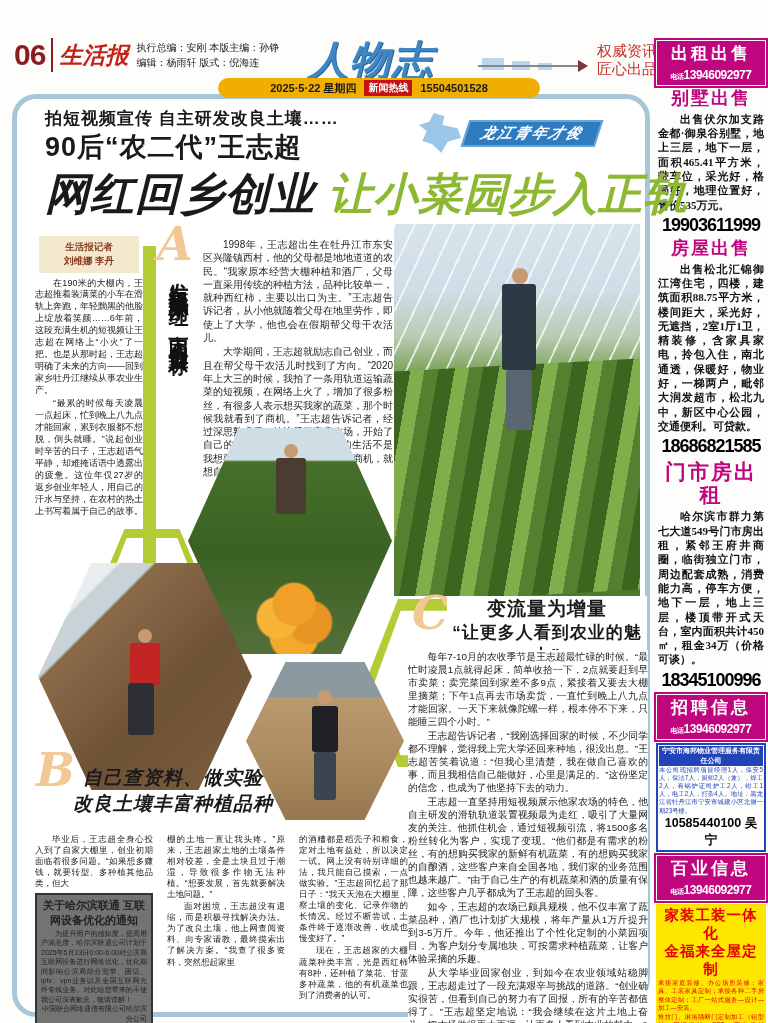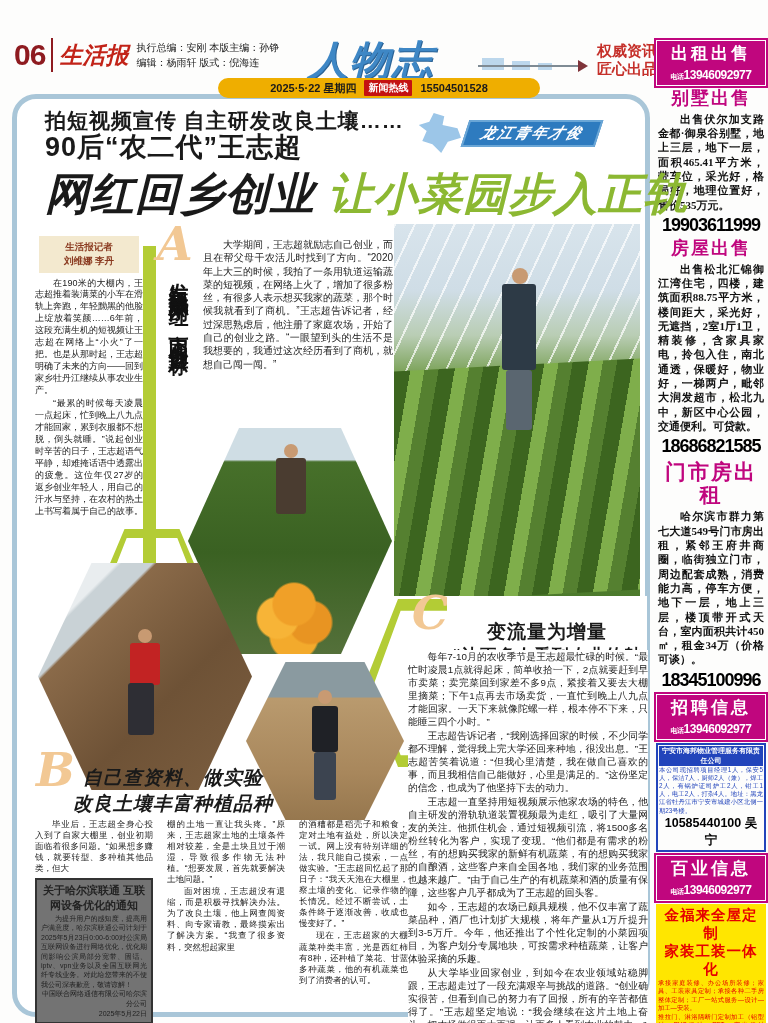--- a/index.html
+++ b/index.html
@@ -7,33 +7,33 @@
         font-family:"Liberation Sans",sans-serif;color:#1a1a1a;}
   .abs{position:absolute;}
   
   .pgnum{font-size:30px;font-weight:bold;color:#8e1b20;letter-spacing:-1px;}
   .paper-name{font-family:"DejaVu Serif",serif;font-style:italic;font-weight:bold;
               color:#c22318;font-size:23px;}
   .hdr-div{width:2px;height:34px;background:#8e1b20;margin:0 6px;}
   .staff{font-size:10px;color:#222;line-height:1.5;}
   .section-title{font-size:40px;font-weight:bold;font-style:italic;color:#3e87c5;
                  text-shadow:1px 1px 0 #2b6396;letter-spacing:2px;}
-  .slogan{font-size:15px;font-weight:bold;color:#c5302a;line-height:1.2;text-align:left;}
+  .slogan{font-size:15px;font-weight:normal;color:#c5302a;line-height:1.2;text-align:left;}
   .arrow-sq{position:absolute;background:#bcd7ec;}
   .arrow-line{position:absolute;top:13px;left:0;width:104px;height:2px;background:#7f8b94;}
   .arrow-head{position:absolute;top:8px;left:100px;width:0;height:0;
               border-left:10px solid #7f343a;border-top:6px solid transparent;border-bottom:6px solid transparent;}
   
   .datebar{left:218px;top:78px;width:322px;height:20px;background:#efae00;border-radius:10px;
            display:flex;align-items:center;justify-content:center;gap:8px;font-size:11px;font-weight:bold;z-index:6;}
   .hotline-lab{background:#c41111;color:#fff;padding:1px 4px;font-size:10px;border-radius:1px;}
   
   .mainbox{left:12px;top:94px;width:628px;height:913px;border:5px solid #a9c6d8;
            border-radius:24px 24px 40px 24px;background:#fff;z-index:2;}
-  .kicker{font-size:21px;font-weight:bold;letter-spacing:1px;}
+  .kicker{font-size:17px;font-weight:bold;letter-spacing:1px;}
   .title1{font-size:27px;font-weight:bold;letter-spacing:1px;}
   .title2{font-size:44px;font-weight:900;letter-spacing:1px;white-space:nowrap;font-style:italic;}
   .title2 .grn{color:#8cb832;}
   .ribbon{transform:skewX(-18deg);background:#2e7bbf;color:#fff;font-style:italic;
           font-weight:bold;font-size:15px;padding:2px 14px;letter-spacing:2px;border:2px solid #6aa6d6;}
   .mapblob{width:44px;height:40px;background:#9cc6e8;
            clip-path:polygon(38% 0,62% 8%,58% 30%,92% 38%,100% 62%,70% 72%,55% 100%,35% 78%,12% 70%,22% 45%,4% 30%,28% 22%);}
   .byline{background:#f3e9cf;text-align:center;font-size:9.5px;line-height:1.5;
           color:#8a3a20;font-weight:bold;padding:4px 2px;margin:0 4px 5px 4px;}
   .bodytxt{font-size:9.5px;line-height:1.33;text-align:justify;color:#222;}
@@ -152,20 +152,21 @@
       <div class="bodytxt" style="font-size:9px;">
         <p>在190米的大棚内，王志超推着装满菜的小车在滑轨上奔跑，年轻黝黑的他脸上绽放着笑颜……6年前，这段充满生机的短视频让王志超在网络上“小火”了一把。也是从那时起，王志超明确了未来的方向——回到家乡牡丹江继续从事农业生产。</p>
         <p>“最累的时候每天凌晨一点起床，忙到晚上八九点才能回家，累到衣服都不想脱，倒头就睡。”说起创业时辛苦的日子，王志超语气平静，却难掩话语中透露出的疲惫。这位年仅27岁的返乡创业年轻人，用自己的汗水与坚持，在农村的热土上书写着属于自己的故事。</p>
       </div>
     </div>
 
     <div class="abs greenbar" style="left:126px;top:147px;width:13px;height:334px;"></div>
     <div class="abs bigletter" style="left:140px;top:122px;">A</div>
     <div class="abs vtitle" style="left:149px;top:168px;height:450px;">发短视频成了小网红 定下回乡创业目标</div>
     <div class="abs bodytxt" style="left:186px;top:139px;width:190px;font-size:10px;">
+      <p>1998年，王志超出生在牡丹江市东安区兴隆镇西村，他的父母都是地地道道的农民。“我家原本经营大棚种植和酒厂，父母一直采用传统的种植方法，品种比较单一，就种西红柿，主要以出口为主。”王志超告诉记者，从小他就随着父母在地里劳作，即使上了大学，他也会在假期帮父母干农活儿。</p>
       <p>大学期间，王志超就励志自己创业，而且在帮父母干农活儿时找到了方向。“2020年上大三的时候，我拍了一条用轨道运输蔬菜的短视频，在网络上火了，增加了很多粉丝，有很多人表示想买我家的蔬菜，那个时候我就看到了商机。”王志超告诉记者，经过深思熟虑后，他注册了家庭农场，开始了自己的创业之路。“一眼望到头的生活不是我想要的，我通过这次经历看到了商机，就想自己闯一闯。”</p>
     </div>
 
     <div class="abs photo-big" style="left:377px;top:125px;width:246px;height:372px;">
       <span class="ribs"></span>
       <span class="rows"></span>
       <span class="figure" style="left:108px;top:60px;width:34px;height:86px;background:#2d3a46;"></span>
       <span class="head-c" style="left:118px;top:44px;width:16px;height:16px;"></span>
       <span class="figure" style="left:112px;top:146px;width:26px;height:60px;background:#5a6670;"></span>
     </div>
@@ -186,21 +187,21 @@
       <span class="figure" style="left:66px;top:44px;width:26px;height:46px;background:#1f2126;"></span>
       <span class="head-c" style="left:72px;top:28px;width:14px;height:14px;"></span>
       <span class="figure" style="left:68px;top:90px;width:22px;height:48px;background:#3c4450;"></span>
     </div>
 
     <div class="abs bigletter" style="left:19px;top:648px;">B</div>
     <div class="abs sechead" style="left:56px;top:666px;width:200px;font-style:italic;">
       <span style="display:block;">自己查资料、做实验</span>
       <span style="display:block;">改良土壤丰富种植品种</span>
     </div>
-    <div class="abs" style="left:18px;top:720px;width:382px;height:190px;display:flex;gap:14px;">
+    <div class="abs" style="left:18px;top:735px;width:382px;height:190px;display:flex;gap:14px;">
       <div class="bodytxt" style="flex:1;font-size:8.5px;line-height:1.3;">
         <p>毕业后，王志超全身心投入到了自家大棚里，创业初期面临着很多问题。“如果想多赚钱，就要转型、多种植其他品类，但大</p>
         <div class="notice">
           <div class="notice-title">关于哈尔滨联通 互联网设备优化的通知</div>
           <div class="notice-body">为提升用户的感知度，提高用户满意度，哈尔滨联通公司计划于2025年5月23日0:00-6:00对公滨局互联网设备进行网络优化，优化期间影响公滨局部分宽带、固话、iptv、vpn业务以及全国互联网光纤专线业务。对此给您带来的不便我公司深表歉意，敬请谅解！</div>
           <div class="notice-sign">中国联合网络通信有限公司哈尔滨分公司</div>
           <div class="notice-sign">2025年5月22日</div>
         </div>
       </div>
       <div class="bodytxt" style="flex:1;font-size:8.5px;line-height:1.3;">
@@ -208,21 +209,21 @@
         <p>面对困境，王志超没有退缩，而是积极寻找解决办法。为了改良土壤，他上网查阅资料、向专家请教，最终摸索出了解决方案。“我查了很多资料，突然想起家里</p>
       </div>
       <div class="bodytxt" style="flex:1;font-size:8.5px;line-height:1.3;">
         <p class="ni">的酒糟都是稻壳子和粮食，肯定对土地有益处，所以决定试一试。网上没有特别详细的方法，我只能自己摸索，一点点做实验。”王志超回忆起了那段日子：“我天天泡在大棚里，观察土壤的变化、记录作物的生长情况。经过不断尝试，土壤条件终于逐渐改善，收成也慢慢变好了。”</p>
         <p>现在，王志超家的大棚里蔬菜种类丰富，光是西红柿就有8种，还种植了菜花、甘蓝等多种蔬菜，他的有机蔬菜也得到了消费者的认可。</p>
       </div>
     </div>
 
     <div class="abs bigletter" style="left:395px;top:491px;">C</div>
     <div class="abs sechead" style="left:430px;top:497px;width:200px;background:#fff;">
-      <span style="display:block;margin-top:23px;">变流量为增量</span>
+      <span style="display:block;">变流量为增量</span>
       <span style="display:block;font-size:17px;">“让更多人看到农业的魅力”</span>
     </div>
     <div class="abs bodytxt" style="left:391px;top:551px;width:240px;font-size:9.8px;background:#fff;z-index:3;">
       <p>每年7-10月的农收季节是王志超最忙碌的时候。“最忙时凌晨1点就得起床，简单收拾一下，2点就要赶到早市卖菜；卖完菜回到家差不多9点，紧接着又要去大棚里摘菜；下午1点再去市场卖货，一直忙到晚上八九点才能回家。一天下来就像陀螺一样，根本停不下来，只能睡三四个小时。”</p>
       <p>王志超告诉记者，“我刚选择回家的时候，不少同学都不理解，觉得我上完大学还回来种地，很没出息。”王志超苦笑着说道：“但我心里清楚，我在做自己喜欢的事，而且我相信自己能做好，心里是满足的。”这份坚定的信念，也成为了他坚持下去的动力。</p>
       <p>王志超一直坚持用短视频展示他家农场的特色，他自主研发的滑轨轨道装置视频最为走红，吸引了大量网友的关注。他抓住机会，通过短视频引流，将1500多名粉丝转化为客户，实现了变现。“他们都是有需求的粉丝，有的想购买我家的新鲜有机蔬菜，有的想购买我家的自酿酒，这些客户来自全国各地，我们家的业务范围也越来越广。”由于自己生产的有机蔬菜和酒的质量有保障，这些客户几乎都成为了王志超的回头客。</p>
       <p>如今，王志超的农场已颇具规模，他不仅丰富了蔬菜品种，酒厂也计划扩大规模，将年产量从1万斤提升到3-5万斤。今年，他还推出了个性化定制的小菜园项目，为客户划分专属地块，可按需求种植蔬菜，让客户体验采摘的乐趣。</p>
       <p>从大学毕业回家创业，到如今在农业领域站稳脚跟，王志超走过了一段充满艰辛与挑战的道路。“创业确实很苦，但看到自己的努力有了回报，所有的辛苦都值得了。”王志超坚定地说：“我会继续在这片土地上奋斗，把农场做得更大更强，让更多人看到农业的魅力。”</p>
 
     </div>
@@ -257,22 +258,22 @@
       <div class="bb-body">本公司现招聘项目经理1人，保安5人，保洁7人，厨师2人（兼），焊工2人，有锅炉证司炉工2人，钳工1人，电工2人，打杂4人。地址：黑龙江省牡丹江市宁安市城建小区北侧一期23号楼。</div>
       <div class="bb-phone">10585440100 吴宁</div>
     </div>
 
     <div class="adhead">
       <span class="big">百业信息</span>
       <span class="ph"><span class="lab">电话</span><span>13946092977</span></span>
     </div>
 
     <div class="yellowbox">
+      <div class="yb-title">家装工装一体化</div>
       <div class="yb-title">金福来全屋定制</div>
-      <div class="yb-title">家装工装一体化</div>
       <div class="yb-body">承接家庭装修、办公场所装修；家具、工装家具定制；承接各种二手房整体定制；工厂一站式服务—设计—加工—安装。</div>
       <div class="yb-body">推拉门、淋浴隔断门定制加工（铝型材、PVC板材、PET、高光板材等），各种板材加工定制柜体（材料环保颜色可选）。</div>
       <div class="yb-body">工厂设有样板展厅，欢迎参观选购。</div>
       <div class="yb-hot">定制热线</div>
       <div class="yb-phone">12946724731</div>
       <div class="yb-phone">15846048899</div>
       <div class="yb-addr">工厂地址：哈尔滨市南岗区王岗镇哈双北路592号，金福来家具有限公司</div>
     </div>
 
   </div>

